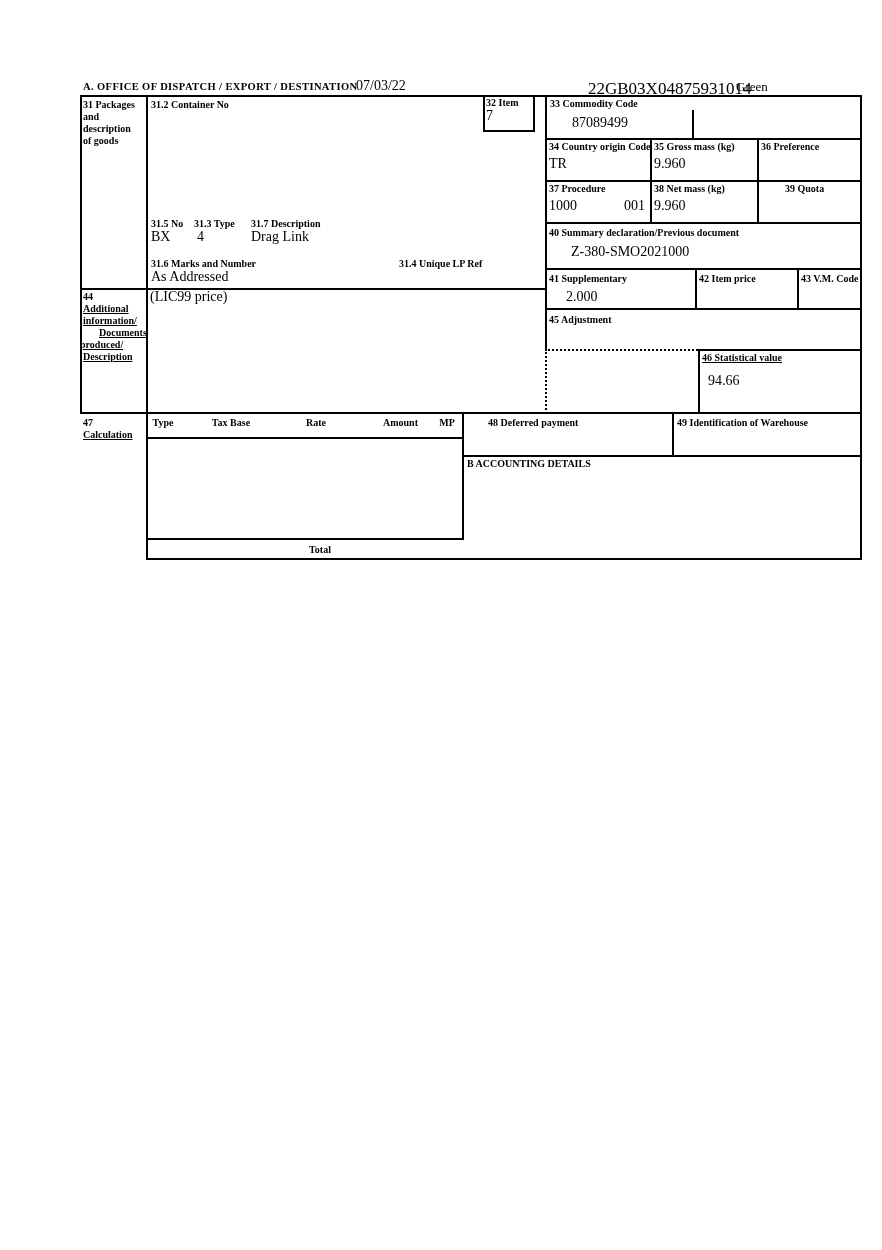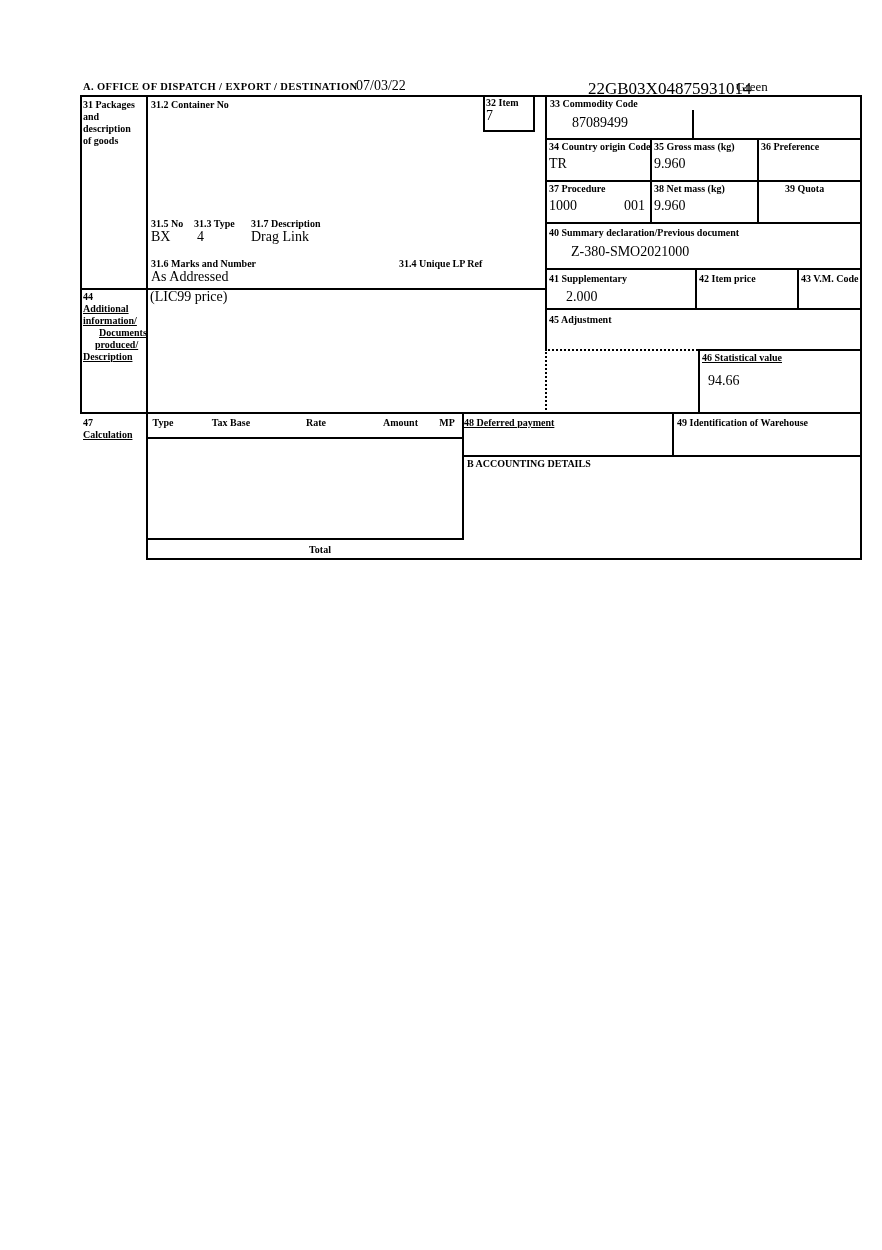--- a/index.html
+++ b/index.html
@@ -78,33 +78,33 @@
 
     <span class="l" style="left:71px;top:163px;">31.6 Marks and Number</span>
     <span class="l" style="left:319px;top:163px;">31.4 Unique LP Ref</span>
     <span class="v" style="left:71px;top:174px;">As Addressed</span>
 
     <span class="v" style="left:70px;top:194px;">(LIC99 price)</span>
     <span class="l" style="left:3px;top:196px;">44</span>
     <span class="l u" style="left:3px;top:208px;">Additional</span>
     <span class="l u" style="left:3px;top:220px;">information/</span>
     <span class="l u" style="left:19px;top:232px;">Documents</span>
-    <span class="l u" style="left:15px;top:244px;">produced/</span>
+    <span class="l u" style="left:0;top:244px;">produced/</span>
     <span class="l u" style="left:3px;top:256px;">Description</span>
 
     <span class="l" style="left:3px;top:322px;">47</span>
     <span class="l u" style="left:3px;top:334px;">Calculation</span>
     <span class="l ctr" style="left:66px;top:322px;width:34px;">Type</span>
     <span class="l ctr" style="left:100px;top:322px;width:102px;">Tax Base</span>
     <span class="l rgt" style="left:202px;top:322px;width:44px;">Rate</span>
     <span class="l rgt" style="left:250px;top:322px;width:88px;">Amount</span>
     <span class="l ctr" style="left:352px;top:322px;width:30px;">MP</span>
     <span class="l ctr" style="left:160px;top:449px;width:160px;">Total</span>
 
-    <span class="l" style="left:384px;top:322px;text-decoration:underline;">48 Deferred payment</span>
+    <span class="l" style="left:408px;top:322px;">48 Deferred payment</span>
     <span class="l" style="left:597px;top:322px;">49 Identification of Warehouse</span>
     <span class="l" style="left:387px;top:363px;">B ACCOUNTING DETAILS</span>
 
   <div class="ln" style="left: 0px; top: 0px; width: 782px; height: 2px;"></div>
       <div class="ln" style="left: 465px; top: 43px; width: 317px; height: 2px;"></div>
       <div class="ln" style="left: 465px; top: 85px; width: 317px; height: 2px;"></div>
       <div class="ln" style="left: 465px; top: 127px; width: 317px; height: 2px;"></div>
       <div class="ln" style="left: 465px; top: 173px; width: 317px; height: 2px;"></div>
       <div class="ln" style="left: 465px; top: 213px; width: 317px; height: 2px;"></div>
       <div class="ln" style="left: 618px; top: 254px; width: 164px; height: 2px;"></div>

